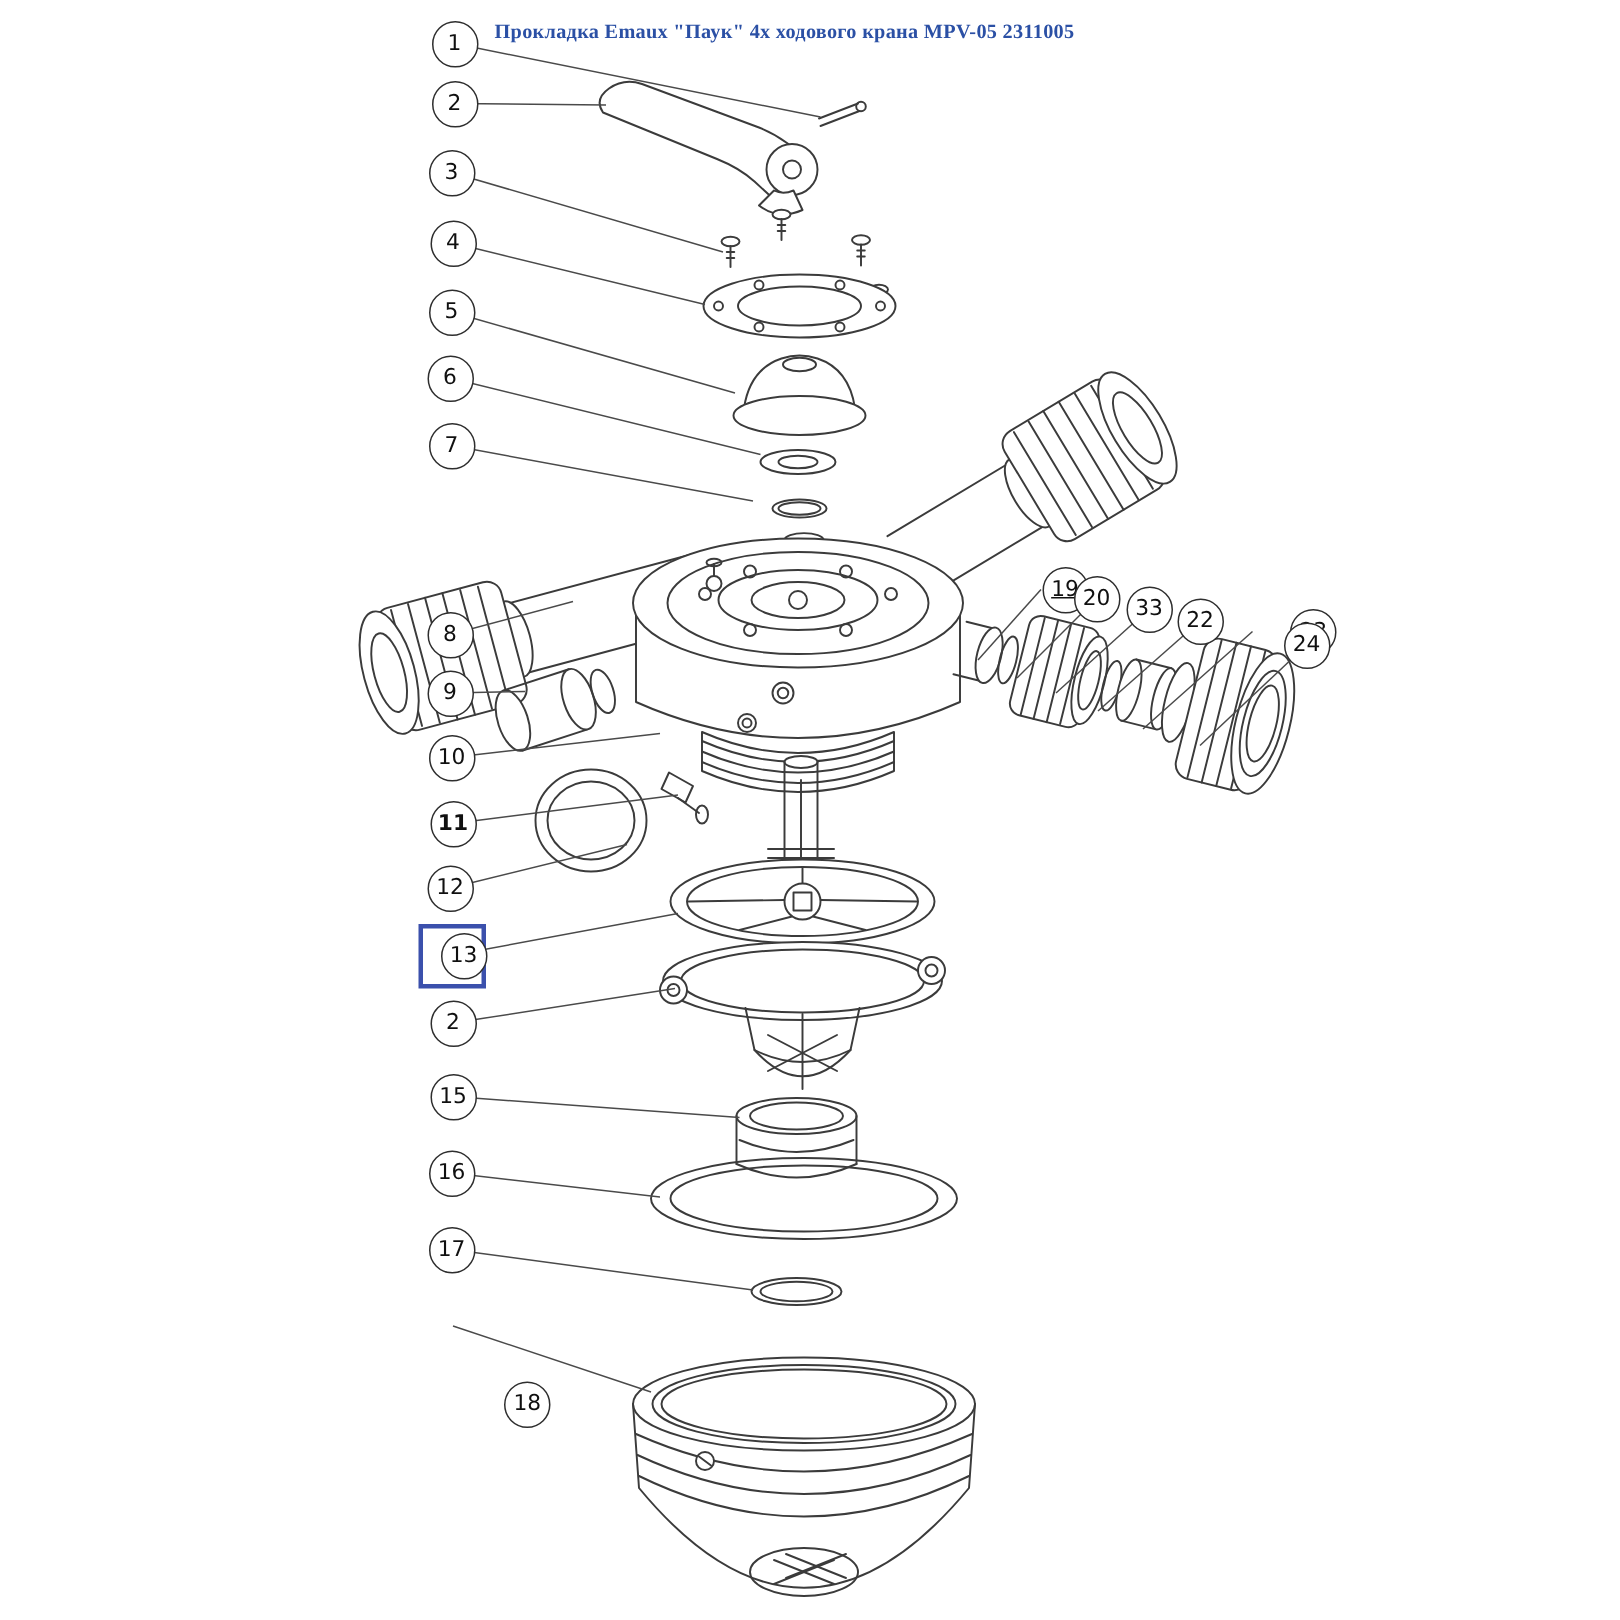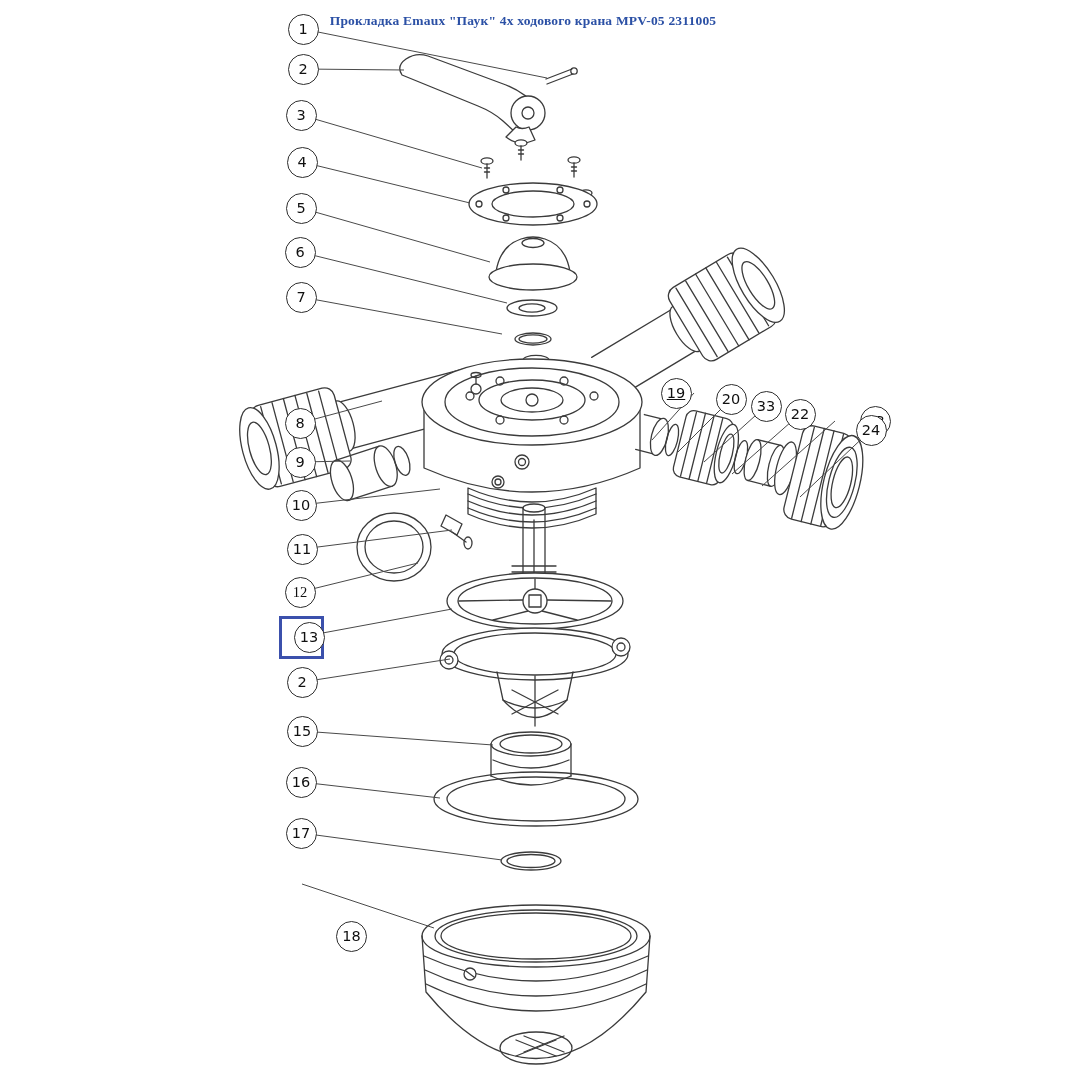--- a/index.html
+++ b/index.html
@@ -294,30 +294,30 @@
       <div class="callout" style="left: 303px; top: 29px;">1</div>
       <div class="callout" style="left: 303px; top: 69px;">2</div>
       <div class="callout" style="left: 301px; top: 115px;">3</div>
       <div class="callout" style="left: 302px; top: 162px;">4</div>
       <div class="callout" style="left: 301px; top: 208px;">5</div>
       <div class="callout" style="left: 300px; top: 252px;">6</div>
       <div class="callout" style="left: 301px; top: 297px;">7</div>
       <div class="callout" style="left: 300px; top: 423px;">8</div>
       <div class="callout" style="left: 300px; top: 462px;">9</div>
       <div class="callout" style="left: 301px; top: 505px;">10</div>
-      <div class="callout" style="left: 302px; top: 549px;">11</div>
-      <div class="callout" style="left: 300px; top: 592px; font-family: Liberation Serif, serif;">12</div>
+      <div class="callout" style="left: 302px; top: 549px; font-weight: bold;">11</div>
+      <div class="callout" style="left: 300px; top: 592px;">12</div>
       <div class="highlight-box" style="left: 301px; top: 637px;"></div>
       <div class="callout" style="left: 309px; top: 637px;">13</div>
       <div class="callout" style="left: 302px; top: 682px;">2</div>
       <div class="callout" style="left: 302px; top: 731px;">15</div>
       <div class="callout" style="left: 301px; top: 782px;">16</div>
       <div class="callout" style="left: 301px; top: 833px;">17</div>
       <div class="callout" style="left: 302px; top: 936px; margin-left: 34px;">18</div>
-      <div class="callout" style="left: 676px; top: 393px; text-decoration: underline;">19</div>
+      <div class="callout" style="left: 710px; top: 393px; text-decoration: underline;">19</div>
       <div class="callout" style="left: 731px; top: 399px;">20</div>
       <div class="callout" style="left: 766px; top: 406px;">33</div>
       <div class="callout" style="left: 800px; top: 414px;">22</div>
       <div class="callout" style="left: 835px; top: 421px; margin-left: 25px;">23</div>
       <div class="callout" style="left: 871px; top: 430px;">24</div>
     </div>
 
 </div>
 
 </body></html>

